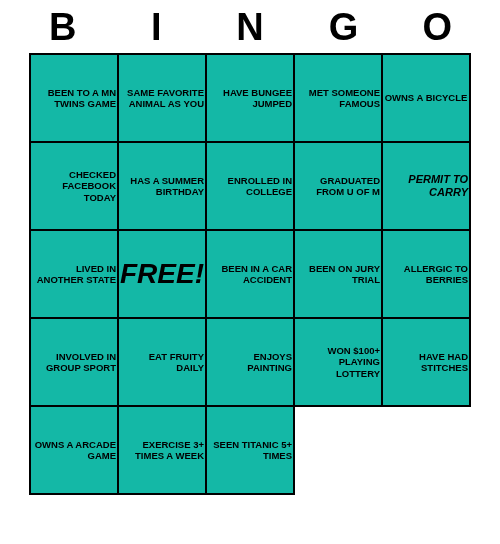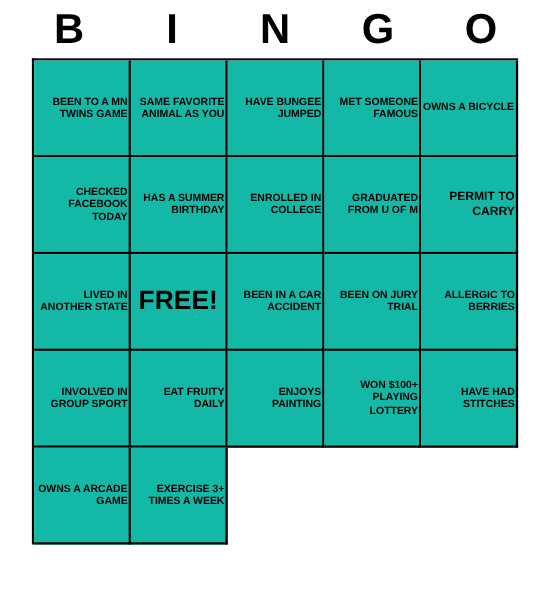--- a/index.html
+++ b/index.html
@@ -42,25 +42,27 @@
       text-align: right;
       font-size: 9.5px;
       font-weight: bold;
       text-transform: uppercase;
       padding: 1px;
       line-height: 1.2;
       color: #000;
       background: #14b8a6;
     }
     .cell.free {
-      font-size: 24px;
+      font-size: 28px;
       font-weight: bold;
+      font-style: italic;
     }
     .cell.permit {
       font-size: 11px;
+      font-style: italic;
     }
   </style>
 </head>
 <body>
 
 <div class="bingo-header">
 <div class="bingo-letter">B</div>
     <div class="bingo-letter">I</div>
     <div class="bingo-letter">N</div>
     <div class="bingo-letter">G</div>
@@ -83,13 +85,14 @@
     <div class="cell">BEEN IN A CAR ACCIDENT</div>
     <div class="cell">BEEN ON JURY TRIAL</div>
     <div class="cell">ALLERGIC TO BERRIES</div>
     <div class="cell">INVOLVED IN GROUP SPORT</div>
     <div class="cell">EAT FRUITY DAILY</div>
     <div class="cell">ENJOYS PAINTING</div>
     <div class="cell">WON $100+ PLAYING LOTTERY</div>
     <div class="cell">HAVE HAD STITCHES</div>
     <div class="cell">OWNS A ARCADE GAME</div>
     <div class="cell">EXERCISE 3+ TIMES A WEEK</div>
+    <div class="cell">SEEN TITANIC 5+ TIMES</div>
   </div>
 
 </body></html>

